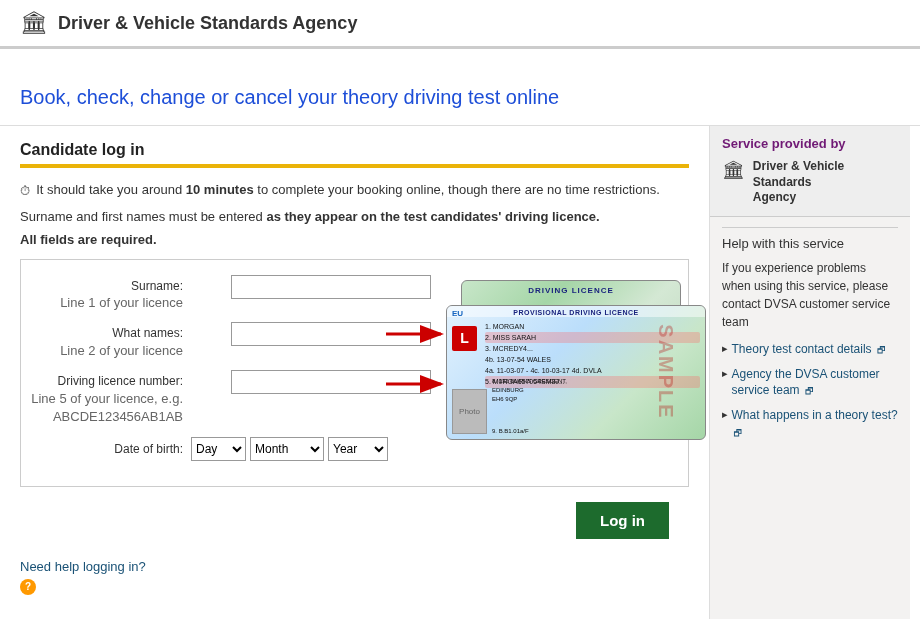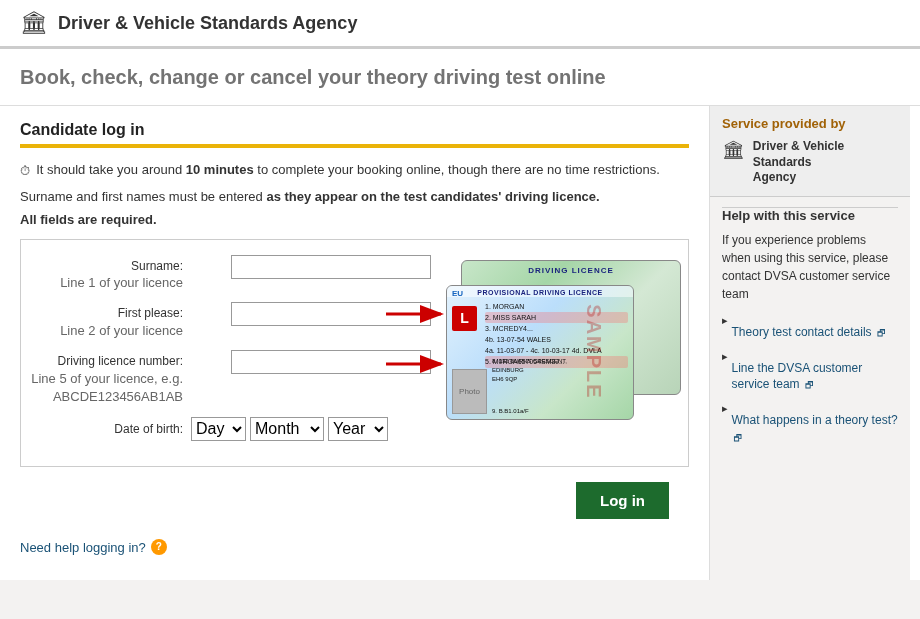--- a/index.html
+++ b/index.html
@@ -9,21 +9,21 @@
     #header { background: #fff; border-bottom: 3px solid #ccc; padding: 10px 20px; display: flex; align-items: center; }
     #header .crest { font-size: 22px; margin-right: 10px; }
     #header .agency-name { font-size: 18px; font-weight: bold; color: #333; }
 
     
     #main-wrapper { display: flex; padding: 0; background: #fff; }
     #content { flex: 1; padding: 15px 20px 20px 20px; border-right: 1px solid #ddd; max-width: 710px; }
     #sidebar { width: 200px; padding: 0 0 0 0; background: #f3f2f1; }
 
     
-    #page-title { font-size: 20px; font-weight: bold; color: #737373; margin-bottom: 10px; line-height: 1.3; }
+    #page-title { font-size: 20px; font-weight: normal; color: #1d4ed8; margin-bottom: 10px; line-height: 1.3; margin-top: 20px; }
     
     
     .section-heading { font-size: 16px; font-weight: bold; color: #222; border-bottom: 4px solid #eab308; padding-bottom: 5px; margin-bottom: 12px; }
 
     
     .info-line { display: flex; align-items: flex-start; margin-bottom: 8px; font-size: 13px; color: #333; }
     .info-line .clock-icon { margin-right: 6px; margin-top: 1px; }
     .info-line span { line-height: 1.5; }
     .required-text { font-weight: bold; margin-bottom: 12px; font-size: 13px; }
 
@@ -31,30 +31,30 @@
     .form-and-image { display: flex; align-items: flex-start; gap: 10px; }
     .form-section { flex: 0 0 auto; }
     .form-group { display: flex; align-items: flex-start; margin-bottom: 10px; gap: 40px; }
     .form-group label { text-align: right; min-width: 160px; padding-right: 8px; font-size: 12px; color: #333; padding-top: 3px; line-height: 1.4; }
     .form-group label .sub-label { display: block; font-size: 13px; color: #666; }
     .form-group input[type="text"] { width: 200px; height: 24px; border: 1px solid #999; padding: 2px 4px; font-size: 13px; }
 
     
     .dob-group { display: flex; align-items: center; margin-bottom: 10px; }
     .dob-group label { text-align: right; min-width: 160px; padding-right: 8px; font-size: 12px; color: #333; }
-    .dob-group select { height: 24px; border: 1px solid #999; font-size: 16px; margin-right: 4px; background: #fff; }
+    .dob-group select { height: 24px; border: 1px solid #999; font-size: 12px; margin-right: 4px; background: #fff; }
     select#day-select { width: 55px; }
     select#month-select { width: 74px; }
     select#year-select { width: 60px; }
 
     
     .licence-image-area { position: relative; width: 250px; flex-shrink: 0; }
     .licence-cards { position: relative; height: 170px; }
     .card-back { position: absolute; top: 5px; left: 20px; width: 220px; height: 135px; background: linear-gradient(135deg, #c8e6c9 0%, #a5d6a7 30%, #d4e8d4 60%, #b8d4b8 100%); border: 1px solid #888; border-radius: 6px; }
-    .card-front { position: absolute; top: 30px; left: 5px; width: 188px; height: 135px; background: linear-gradient(135deg, #e3f2fd 0%, #bbdefb 40%, #c8e6c9 70%, #a5d6a7 100%); border: 1px solid #888; border-radius: 6px; overflow: hidden; }
+    .card-front { position: absolute; top: 30px; left: 5px; width: 260px; height: 135px; background: linear-gradient(135deg, #e3f2fd 0%, #bbdefb 40%, #c8e6c9 70%, #a5d6a7 100%); border: 1px solid #888; border-radius: 6px; overflow: hidden; }
     .card-front .card-title { font-size: 7px; font-weight: bold; text-align: center; color: #1a237e; padding: 3px 5px 1px; letter-spacing: 0.5px; background: rgba(255,255,255,0.5); }
     .card-front .card-eu { position: absolute; top: 3px; left: 5px; font-size: 8px; color: #1565c0; font-weight: bold; }
     .card-front .card-l { position: absolute; top: 20px; left: 5px; width: 25px; height: 25px; background: #cc0000; color: #fff; font-size: 14px; font-weight: bold; display: flex; align-items: center; justify-content: center; border-radius: 2px; }
     .card-front .card-text-lines { position: absolute; top: 15px; left: 38px; right: 5px; }
     .card-front .card-text-lines div { font-size: 7px; color: #111; line-height: 1.6; }
     .card-front .card-highlight { background: rgba(255,100,100,0.3); border-radius: 2px; }
     .card-front .card-photo { position: absolute; bottom: 5px; left: 5px; width: 35px; height: 45px; background: #bbb; display: flex; align-items: center; justify-content: center; font-size: 8px; color: #666; border: 1px solid #999; }
     .card-front .card-sample { position: absolute; right: -8px; top: 50%; transform: translateY(-50%) rotate(90deg); font-size: 20px; color: rgba(180,0,0,0.3); font-weight: bold; letter-spacing: 2px; }
 
     
@@ -62,37 +62,37 @@
     .arrow-2 { position: absolute; top: 100px; left: -55px; width: 60px; height: 18px; }
 
     
     .form-outer { border: 1px solid #ccc; padding: 15px 20px 15px 10px; background: #fff; margin-bottom: 15px; }
 
     
     .login-btn-row { display: flex; justify-content: flex-end; padding-right: 20px; margin-bottom: 15px; }
     .login-btn { background: #1d6b2d; color: #fff; border: none; padding: 10px 24px; font-size: 15px; font-weight: bold; cursor: pointer; }
 
     
-    .help-link { display: flex; align-items: flex-end; gap: 5px; font-size: 13px; color: #444; padding: 5px 0; }
+    .help-link { display: flex; align-items: flex-start; gap: 5px; font-size: 13px; color: #444; padding: 5px 0; flex-direction: column; }
     .help-link a { color: #1a5276; text-decoration: none; }
     .help-circle { width: 16px; height: 16px; background: #f90; border-radius: 50%; display: inline-flex; align-items: center; justify-content: center; font-size: 10px; font-weight: bold; color: #fff; }
 
     
     #sidebar-top { background: #eee; border-bottom: 1px solid #ccc; padding: 10px 12px; }
-    #sidebar-top .sidebar-section-title { font-size: 13px; font-weight: bold; color: #a16207; margin-bottom: 8px; }
+    #sidebar-top .sidebar-section-title { font-size: 13px; font-weight: bold; color: #701a75; margin-bottom: 8px; }
     .dvsa-logo-area { display: flex; align-items: flex-start; gap: 8px; margin-top: 5px; }
     .dvsa-crest-small { font-size: 18px; }
     .dvsa-name { font-size: 12px; font-weight: bold; color: #333; line-height: 1.3; }
 
     #sidebar-help { padding: 10px 12px; }
-    #sidebar-help .help-title { font-size: 13px; font-weight: bold; color: #333; margin-bottom: 8px; border-top: 1px solid #ccc; padding-top: 0; }
+    #sidebar-help .help-title { font-size: 13px; font-weight: normal; color: #333; margin-bottom: 8px; border-top: 1px solid #ccc; padding-top: 8px; }
     #sidebar-help .help-text { font-size: 12px; color: #333; line-height: 1.5; margin-bottom: 10px; }
     #sidebar-help .help-link-item { display: flex; align-items: flex-start; gap: 4px; margin-bottom: 8px; }
     #sidebar-help .help-link-item .arrow { color: #333; font-size: 11px; margin-top: 1px; }
-    #sidebar-help .help-link-item a { color: #1a5276; font-size: 12px; text-decoration: none; line-height: 1.4; margin-top: 11px; }
+    #sidebar-help .help-link-item a { color: #1a5276; font-size: 12px; text-decoration: none; line-height: 1.4; }
     .ext-icon { font-size: 9px; margin-left: 2px; }
 
     
     #title-area { background: #fff; padding: 15px 20px 5px 20px; border-bottom: 1px solid #ddd; }
   </style>
 </head>
 <body>
 
 <div id="header">
   <span class="crest">🏛</span>
@@ -128,21 +128,21 @@
           <div class="form-group">
             <label>
               <span>Surname:</span>
               <span class="sub-label">Line 1 of your licence</span>
             </label>
             <input type="text" style="">
           </div>
 
           <div class="form-group">
             <label>
-              <span>First please:</span>
+              <span>What names:</span>
               <span class="sub-label">Line 2 of your licence</span>
             </label>
             <input type="text" style="">
           </div>
 
           <div class="form-group">
             <label>
               <span>Driving licence number:</span>
               <span class="sub-label">Line 5 of your licence, e.g.</span>
               <span class="sub-label">ABCDE123456AB1AB</span>
@@ -263,21 +263,21 @@
         <span class="arrow">▸</span>
         <a href="#">
           <span>Theory test contact details</span>
           <span class="ext-icon">🗗</span>
         </a>
       </div>
 
       <div class="help-link-item">
         <span class="arrow">▸</span>
         <a href="#">
-          <span>Line the DVSA customer service team</span>
+          <span>Agency the DVSA customer service team</span>
           <span class="ext-icon">🗗</span>
         </a>
       </div>
 
       <div class="help-link-item">
         <span class="arrow">▸</span>
         <a href="#">
           <span>What happens in a theory test?</span>
           <span class="ext-icon">🗗</span>
         </a>

